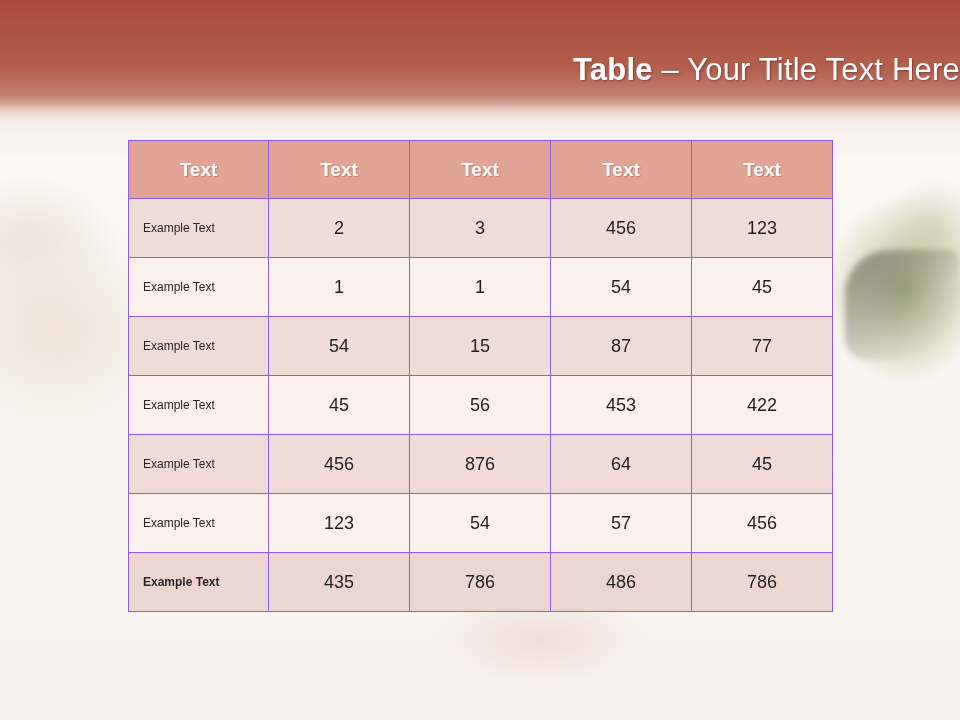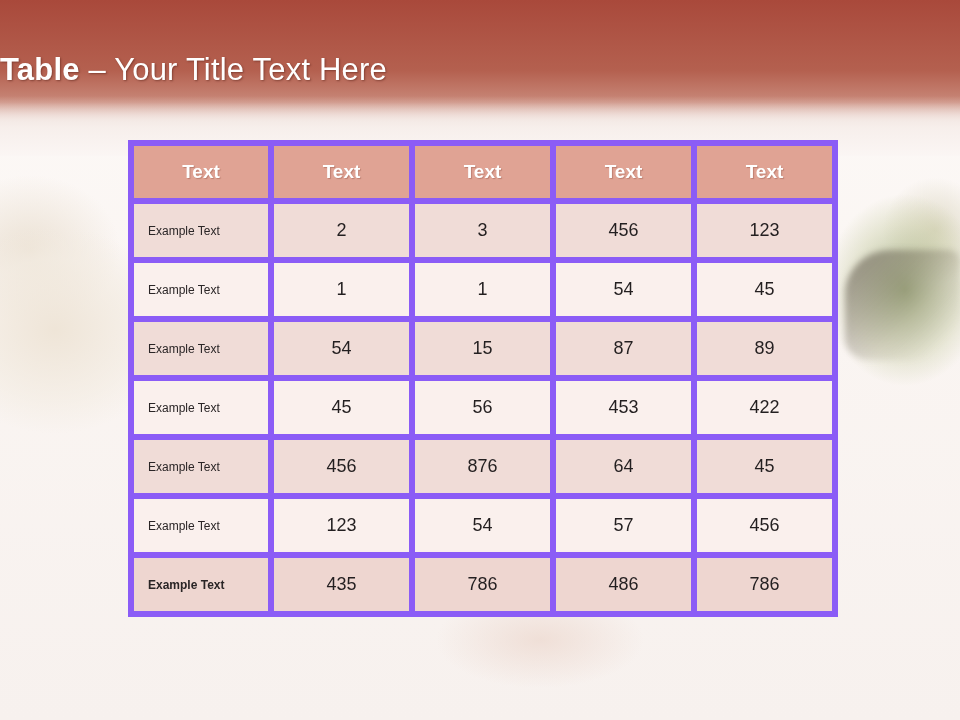--- a/index.html
+++ b/index.html
@@ -60,21 +60,21 @@
     top: 96px;
     width: 960px;
     height: 60px;
     background: linear-gradient(180deg, rgba(200,140,125,0.0) 0%, rgba(245,236,232,0.85) 45%, rgba(251,246,244,1) 100%);
   }
   .title {
     position: absolute;
     left: 0;
     top: 52px;
     width: 960px;
-    text-align: left;
+    text-align: right;
     color: #ffffff;
     font-size: 31px;
     letter-spacing: 0.2px;
     text-shadow: 1px 1px 2px rgba(90,35,25,0.55);
     white-space: nowrap;
   }
   .title .b { font-weight: bold; }
   .title .n { font-weight: normal; }
 
   
@@ -83,21 +83,21 @@
     left: 128px;
     top: 140px;
     width: 704px;
   }
   table.data {
     border-collapse: collapse;
     width: 704px;
     table-layout: fixed;
   }
   table.data th, table.data td {
-    border: 6px solid #8b5cf6;
+    border: 1px solid #8b5cf6;
     height: 59px;
     padding: 0 14px;
     font-size: 17px;
     color: #231f20;
     text-align: center;
     vertical-align: middle;
     box-sizing: border-box;
     margin-top: 38px;
   }
   table.data thead th {
@@ -173,21 +173,21 @@
           <td>1</td>
           <td>1</td>
           <td>54</td>
           <td>45</td>
         </tr>
         <tr class="band-a">
           <td class="label">Example Text</td>
           <td>54</td>
           <td>15</td>
           <td>87</td>
-          <td>89</td>
+          <td>77</td>
         </tr>
         <tr class="band-b">
           <td class="label">Example Text</td>
           <td>45</td>
           <td>56</td>
           <td>453</td>
           <td>422</td>
         </tr>
         <tr class="band-a">
           <td class="label">Example Text</td>

